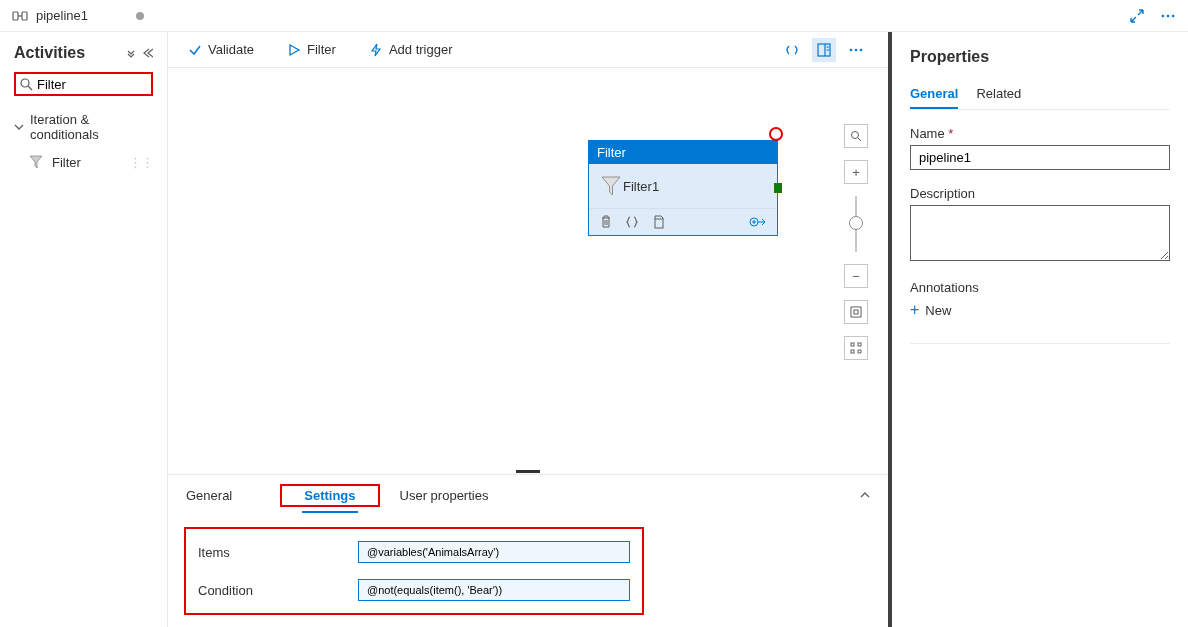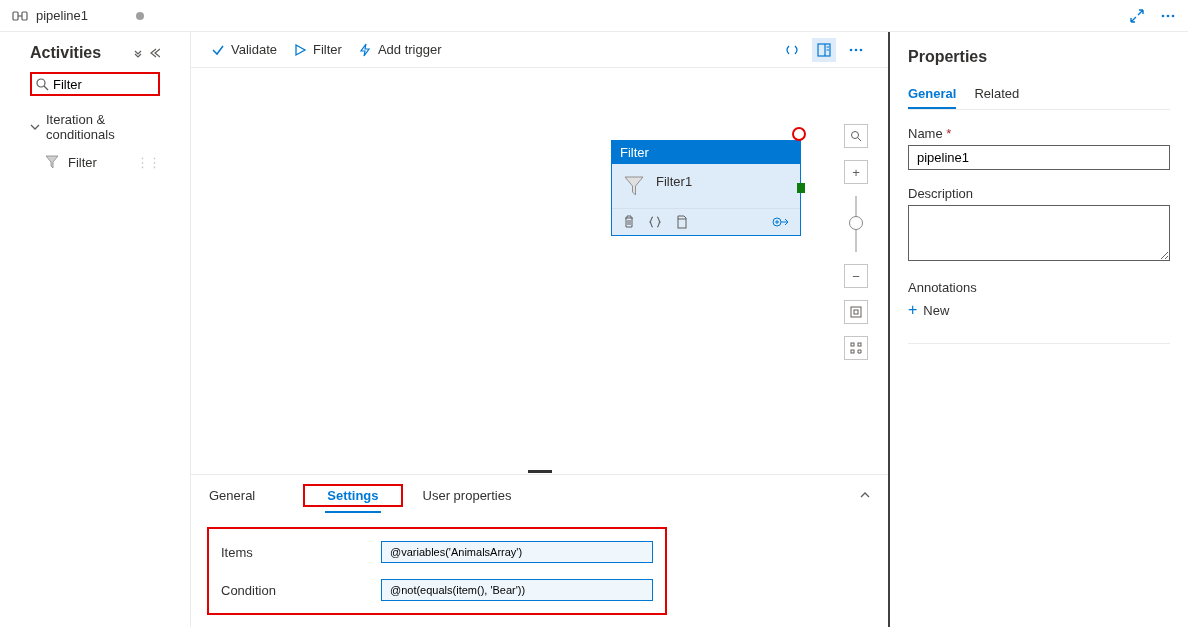--- a/index.html
+++ b/index.html
@@ -8,52 +8,52 @@
 .top-bar { height: 32px; display: flex; align-items: center; padding: 0 12px; border-bottom: 1px solid #edebe9; }
 .top-bar .tab-icon { width: 16px; height: 16px; margin-right: 8px; }
 .top-bar .tab-name { font-size: 13px; }
 .top-bar .dirty-dot { width: 8px; height: 8px; border-radius: 50%; background: #a19f9d; margin-left: 48px; }
 .top-bar .spacer { flex: 1; }
 .top-bar .expand-icon { color: #0078d4; margin-right: 16px; cursor: pointer; }
 .top-bar .more-icon { color: #0078d4; cursor: pointer; }
 
 .main { display: flex; height: calc(100% - 32px); }
 
-.sidebar { width: 191px; border-right: 1px solid #edebe9; padding: 12px 16px; }
+.sidebar { width: 168px; border-right: 1px solid #edebe9; padding: 12px 0; }
 .sidebar-header { display: flex; align-items: center; padding: 0 14px 10px; }
 .sidebar-header h3 { font-size: 16px; font-weight: 600; flex: 1; }
 .sidebar-header .chevrons { display: flex; gap: 6px; color: #605e5c; cursor: pointer; font-size: 11px; }
 .search-wrap { padding: 0 14px 10px; }
 .search-box { border: 2px solid #e50000; height: 24px; display: flex; align-items: center; padding: 0 4px; }
 .search-box .search-icon { color: #605e5c; margin-right: 4px; }
 .search-box input { border: none; outline: none; font-size: 13px; width: 100%; }
 .search-box .remainder { flex: 1; border: none; }
 .group-header { display: flex; align-items: center; padding: 6px 14px; cursor: pointer; }
 .group-header .chev { margin-right: 6px; font-size: 11px; }
 .activity-item { display: flex; align-items: center; padding: 6px 14px 6px 28px; cursor: grab; }
 .activity-item .filter-glyph { width: 16px; height: 16px; margin-right: 8px; }
 .activity-item .drag-handle { margin-left: auto; color: #c8c6c4; letter-spacing: -1px; }
 
 .center { flex: 1; display: flex; flex-direction: column; position: relative; }
-.toolbar { height: 36px; display: flex; align-items: center; padding: 0 20px; gap: 16px; border-bottom: 1px solid #edebe9; }
+.toolbar { height: 36px; display: flex; align-items: center; padding: 0 20px; gap: 33px; border-bottom: 1px solid #edebe9; }
 .tool-btn { display: flex; align-items: center; gap: 6px; color: #323130; cursor: pointer; }
 .tool-btn .ticon { color: #0078d4; }
 .toolbar .spacer { flex: 1; }
 .toolbar .right-icons { display: flex; align-items: center; gap: 8px; }
 .toolbar .righticon { width: 24px; height: 24px; display: flex; align-items: center; justify-content: center; color: #0078d4; cursor: pointer; }
 .toolbar .righticon.active { background: #deecf9; }
 
 .canvas { flex: 1; position: relative; background: #fff; }
 .canvas-controls { position: absolute; right: 20px; top: 56px; display: flex; flex-direction: column; align-items: center; gap: 0; }
 .ctrl-btn { width: 24px; height: 24px; border: 1px solid #c8c6c4; display: flex; align-items: center; justify-content: center; background: #fff; cursor: pointer; color: #605e5c; margin-bottom: 12px; font-size: 13px; }
 .zoom-thumb { width: 14px; height: 14px; border: 1px solid #8a8886; border-radius: 50%; background: #fff; position: absolute; left: -6px; top: 20px; }
 
 .node { position: absolute; left: 420px; top: 72px; width: 190px; border: 1px solid #0078d4; background: #deecf9; }
 .node-header { background: #0078d4; color: #fff; padding: 4px 8px; font-size: 13px; }
-.node-body { display: flex; align-items: flex-start; padding: 10px; gap: 10px; position: relative; }
+.node-body { display: flex; align-items: center; padding: 10px; position: relative; }
 .node-body .filter-big { width: 24px; height: 24px; }
 .node-actions { display: flex; align-items: center; padding: 6px 10px; gap: 12px; color: #605e5c; border-top: 1px solid rgba(0,0,0,0.05); }
 .node-actions .spacer { flex: 1; }
 .node-actions .arrow-icon { color: #0078d4; }
 .node .port-green { position: absolute; right: -5px; top: 42px; width: 8px; height: 10px; background: #107c10; }
 .node-warning { position: absolute; right: -6px; top: -14px; width: 14px; height: 14px; border: 2px solid #e50000; border-radius: 50%; background: #fff; }
 
 .drag-bar { height: 6px; display: flex; justify-content: center; align-items: center; }
 .drag-bar .grip { width: 24px; height: 3px; background: #323130; }
 
@@ -65,21 +65,21 @@
 .bottom-tabs .spacer { flex: 1; }
 .bottom-tabs .collapse { color: #605e5c; cursor: pointer; }
 
 .settings-body { padding: 12px 16px; }
 .settings-redwrap { border: 2px solid #e50000; padding: 12px; width: 460px; }
 .form-row { display: flex; align-items: center; margin-bottom: 16px; }
 .form-row:last-child { margin-bottom: 0; }
 .form-row label { width: 160px; }
 .form-row .expr-input { flex: 1; border: 1px solid #0078d4; background: #eff6fc; padding: 4px 8px; font-size: 11px; }
 
-.right-panel { width: 300px; border-left: 2px solid #404040; padding: 16px 18px; }
+.right-panel { width: 300px; border-left: 4px solid #404040; padding: 16px 18px; }
 .right-panel h3 { font-size: 16px; font-weight: 600; margin-bottom: 14px; }
 .rp-tabs { display: flex; gap: 18px; border-bottom: 1px solid #edebe9; margin-bottom: 16px; }
 .rp-tabs .tab { padding: 6px 0; cursor: pointer; }
 .rp-tabs .tab.active { color: #0078d4; font-weight: 600; border-bottom: 2px solid #0078d4; }
 .field-group { margin-bottom: 16px; }
 .field-group .label { margin-bottom: 4px; }
 .field-group .req { color: #a4262c; }
 .field-group input[type=text] { width: 100%; border: 1px solid #605e5c; padding: 4px 8px; font-size: 13px; }
 .field-group textarea { width: 100%; height: 56px; border: 1px solid #605e5c; resize: both; }
 .annotations { border-bottom: 1px solid #edebe9; padding-bottom: 24px; }

